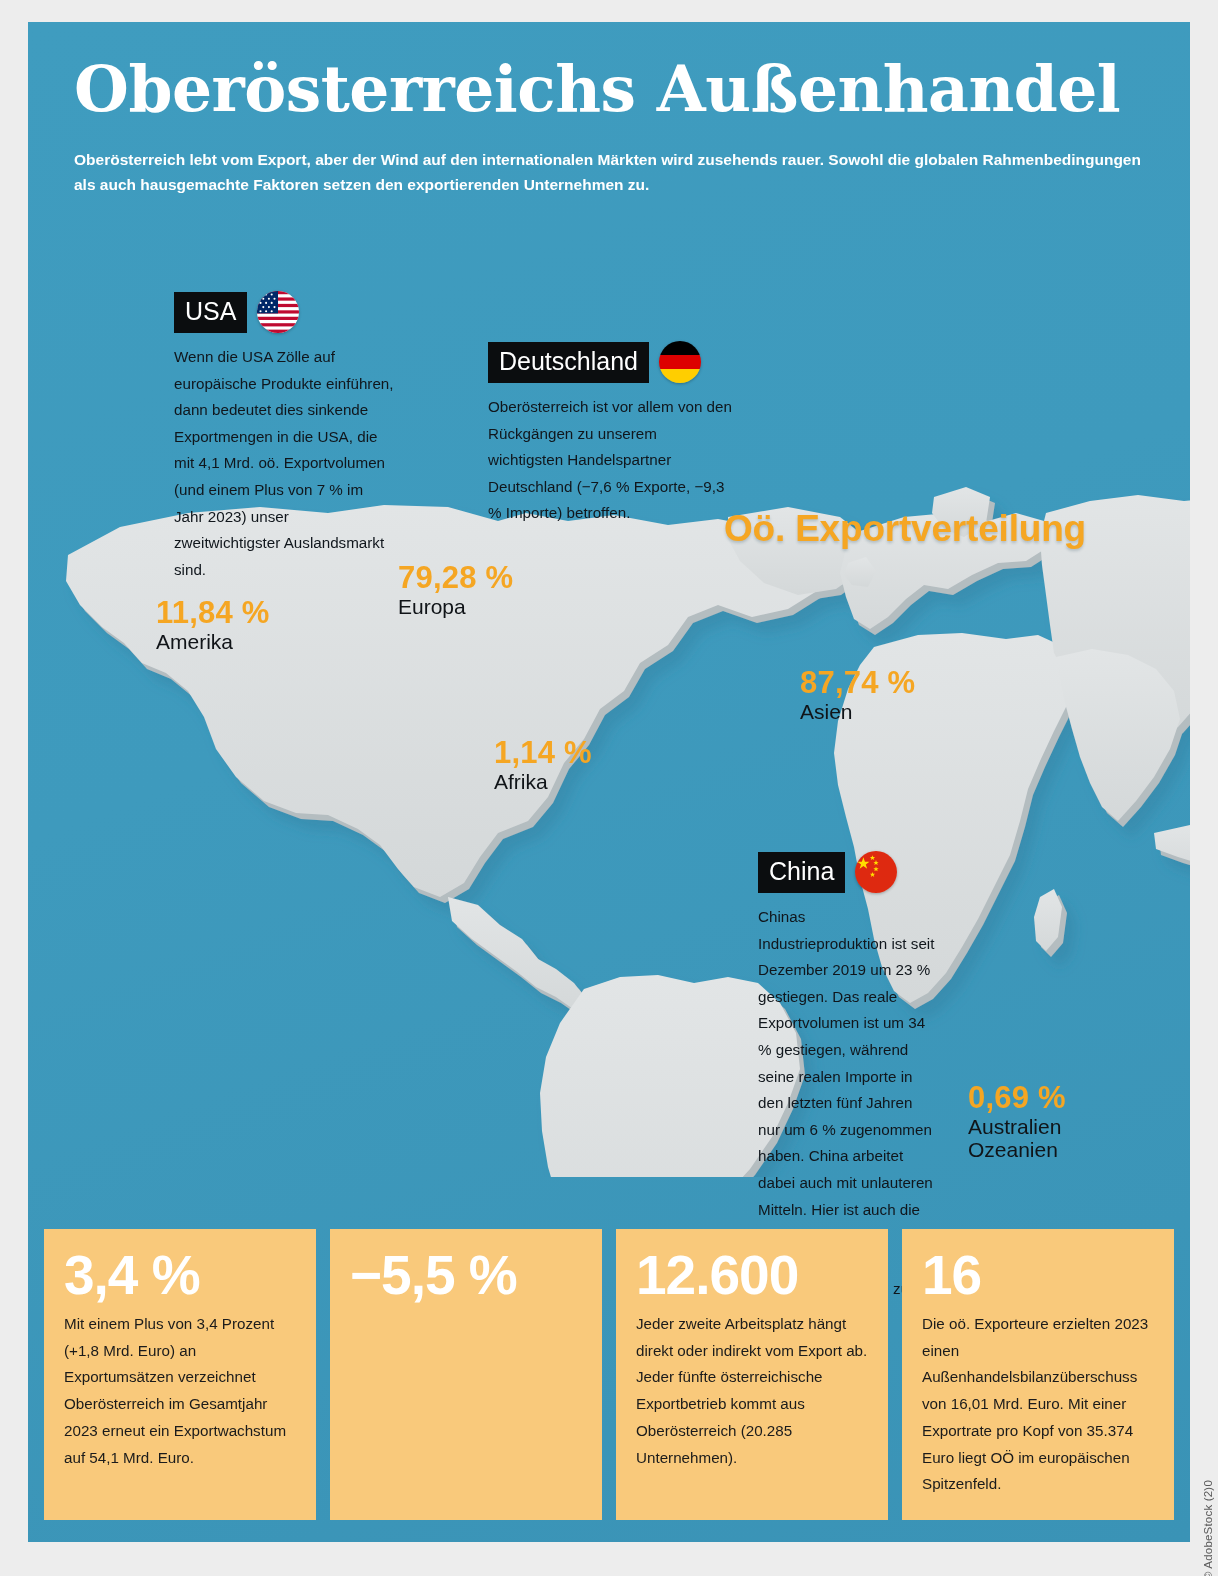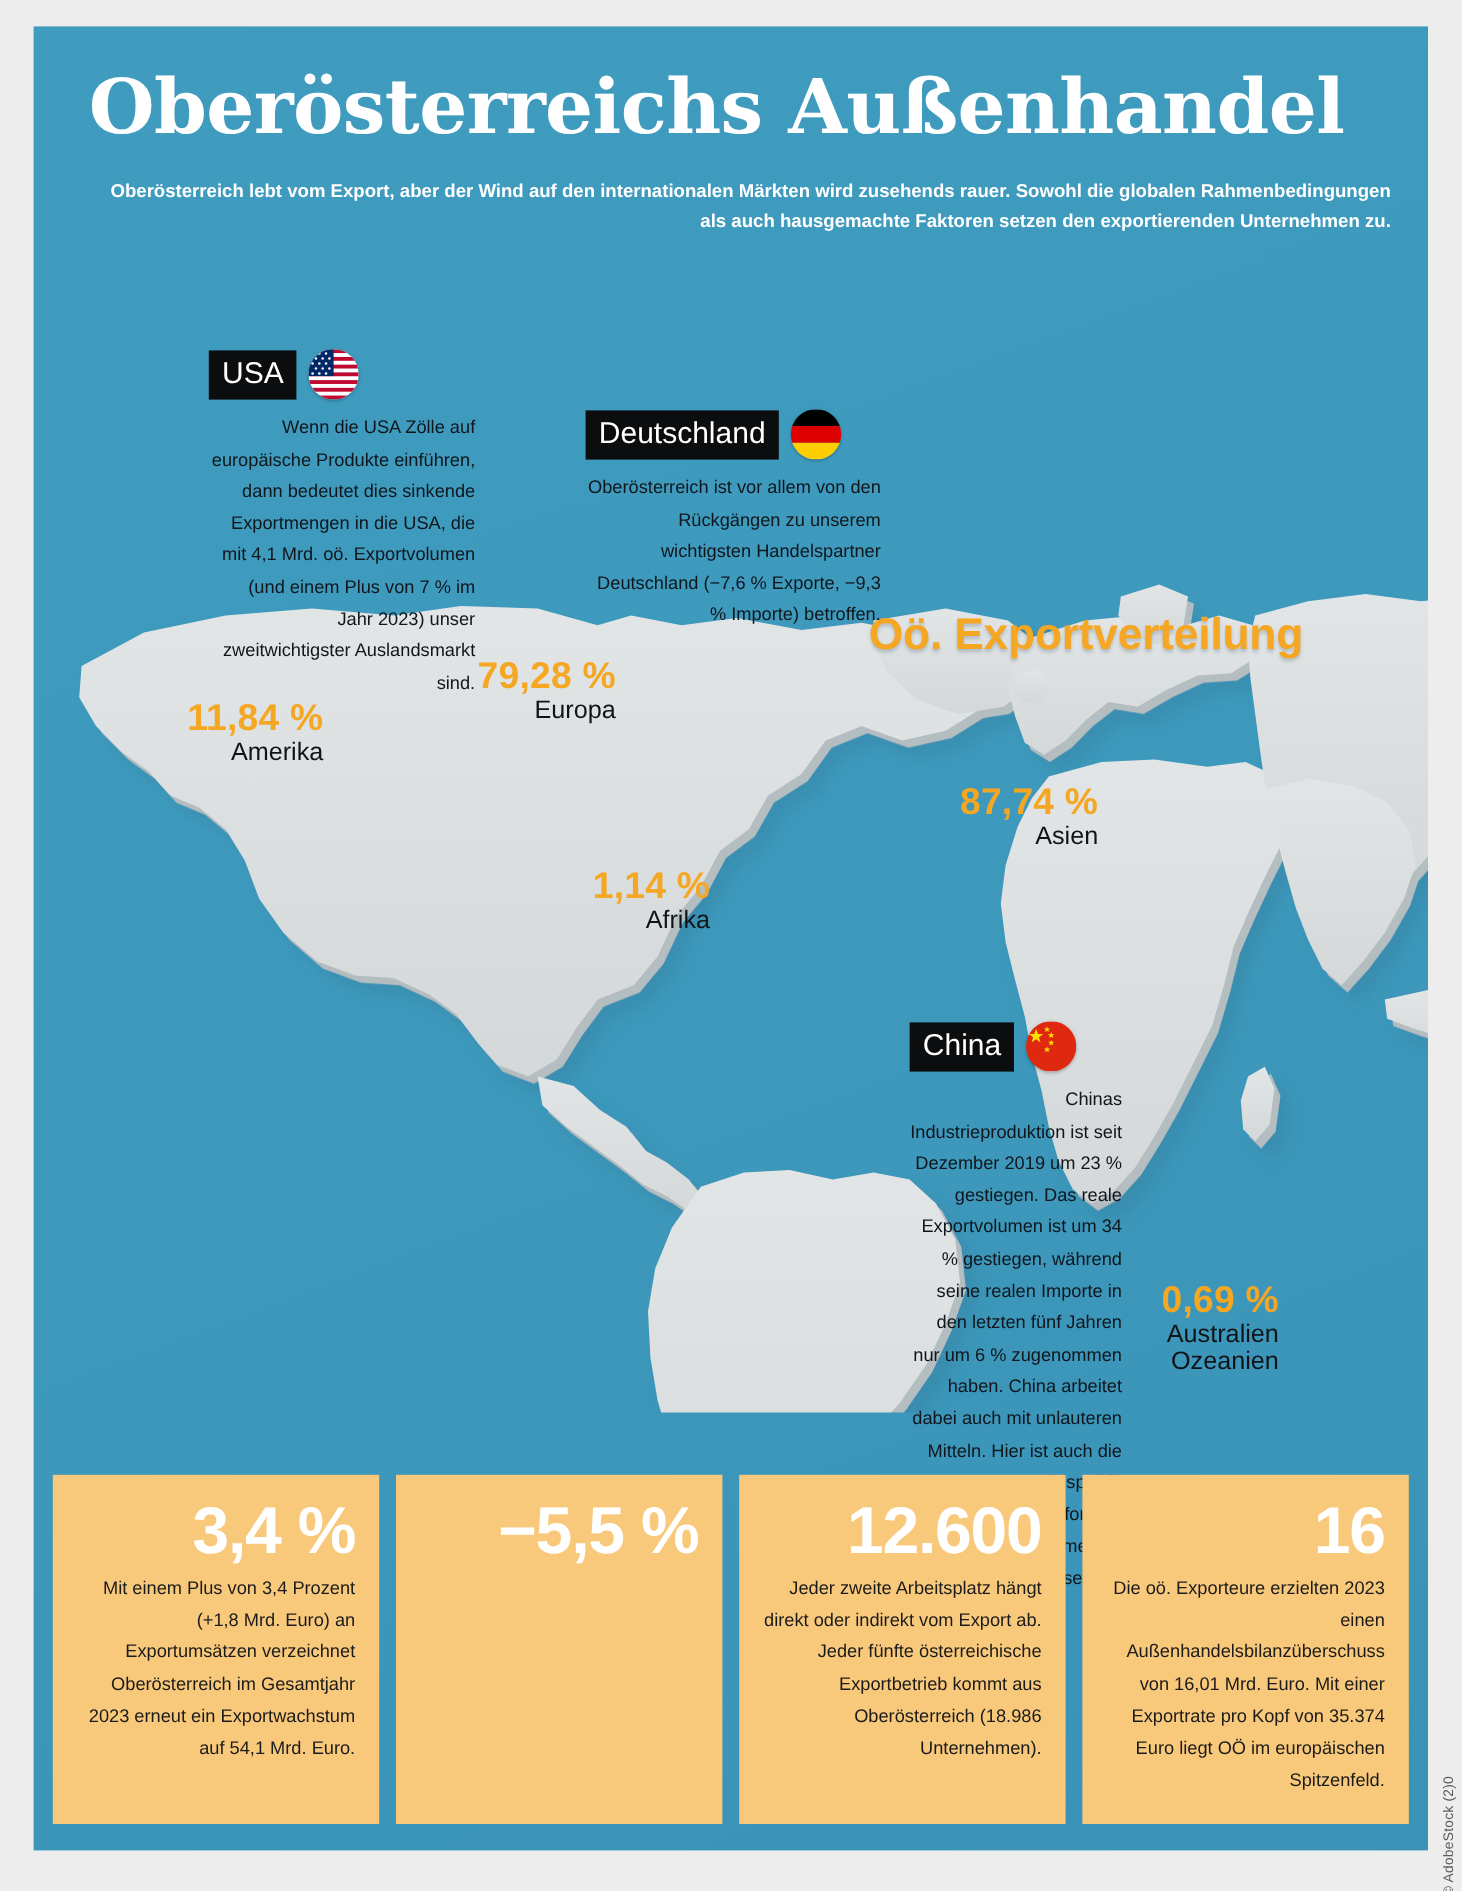--- a/index.html
+++ b/index.html
@@ -15,21 +15,20 @@
     overflow:hidden;
     background:#ededed;
   }
   
   #panel {
     position:absolute;
     left:28px; top:22px;
     width:1162px; height:1520px;
     background:linear-gradient(160deg,#3f9cbf 0%,#3e9abd 42%,#3a93b6 100%);
     overflow:hidden;
-    text-align:right;
   }
   
   #title {
     position:absolute; left:46px; top:36px;
     font-family:"DejaVu Serif", serif;
     font-weight:700;
     font-size:63px;
     line-height:1.0;
     color:#ffffff;
     letter-spacing:-0.5px;
@@ -48,20 +47,21 @@
 
   
   .pct-group { position:absolute; }
   .pct-val {
     color:#f5a623;
     font-weight:800;
     font-size:31px;
     line-height:1.05;
     letter-spacing:0.2px;
     white-space:nowrap;
+    margin-top:15px;
   }
   .pct-name {
     color:#101418;
     font-weight:400;
     font-size:21px;
     line-height:1.12;
     white-space:nowrap;
   }
 
   #g-amerika   { left:128px;  top:560px; }
@@ -336,21 +336,21 @@
     <div id="cards">
       <div class="card">
         <div class="card-num">3,4 %</div>
         <div class="card-text">Mit einem Plus von 3,4 Prozent (+1,8 Mrd. Euro) an Exportumsätzen verzeichnet Oberösterreich im Gesamtjahr 2023 erneut ein Exportwachstum auf 54,1 Mrd. Euro.</div>
       </div>
       <div class="card">
         <div class="card-num">−5,5 %</div>
       </div>
       <div class="card">
         <div class="card-num">12.600</div>
-        <div class="card-text">Jeder zweite Arbeitsplatz hängt direkt oder indirekt vom Export ab. Jeder fünfte österreichische Exportbetrieb kommt aus Oberösterreich (18.986 Unternehmen).</div>
+        <div class="card-text">Jeder zweite Arbeitsplatz hängt direkt oder indirekt vom Export ab. Jeder fünfte österreichische Exportbetrieb kommt aus Oberösterreich (20.285 Unternehmen).</div>
       </div>
       <div class="card">
         <div class="card-num">16</div>
         <div class="card-text">Die oö. Exporteure erzielten 2023 einen Außenhandelsbilanzüberschuss von 16,01 Mrd. Euro. Mit einer Exportrate pro Kopf von 35.374 Euro liegt OÖ im europäischen Spitzenfeld.</div>
       </div>
     </div>
 
   </div>
 
   <div id="credit">© AdobeStock (2)0</div>

